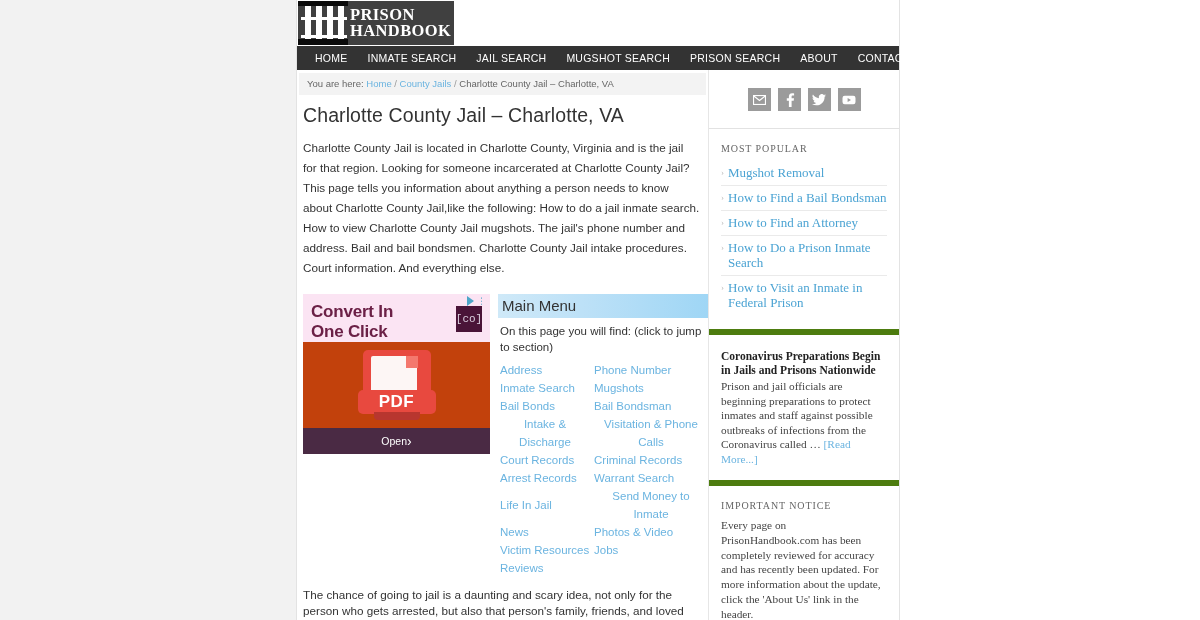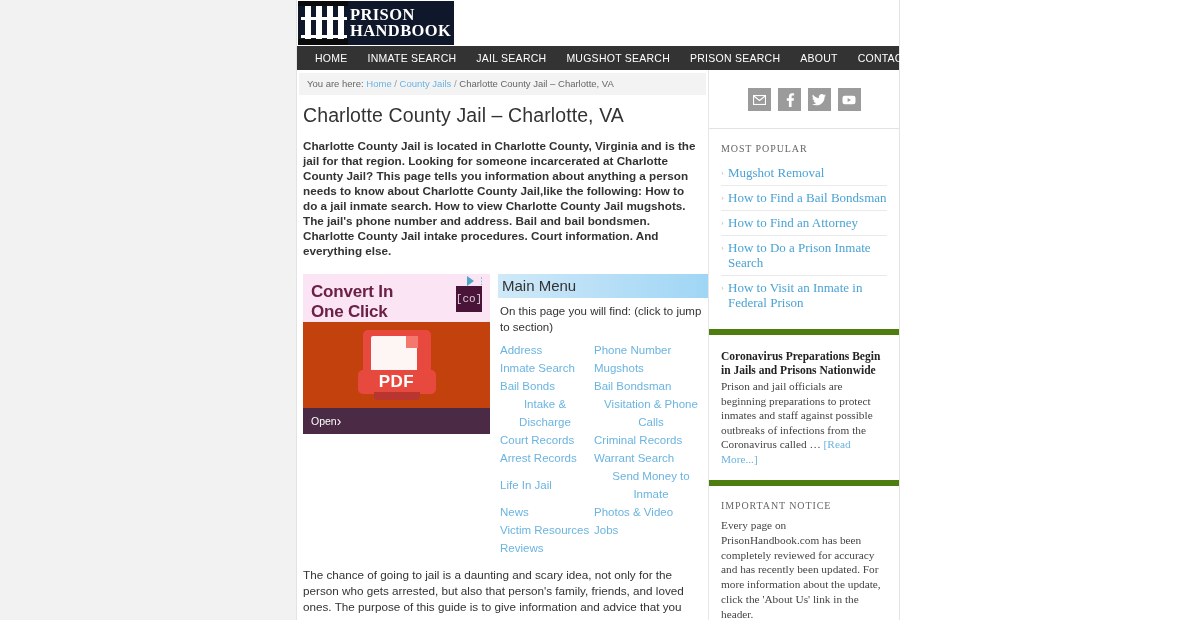--- a/index.html
+++ b/index.html
@@ -11,21 +11,21 @@
     -webkit-font-smoothing:antialiased;
   }
   .page{position:relative;width:1200px;height:620px;background:#ffffff;}
   .gutter-left{position:absolute;left:0;top:0;width:296px;height:620px;background:#f2f2f2;}
   .gutter-right{position:absolute;left:902px;top:0;width:298px;height:620px;background:#ffffff;}
 
   .site{position:absolute;left:296px;top:0;width:604px;height:620px;background:#ffffff;border-left:1px solid #e3e3e3;border-right:1px solid #e3e3e3;box-sizing:border-box;}
 
   
   .header{height:46px;background:#ffffff;position:relative;}
-  .logo{position:absolute;left:1px;top:1px;width:156px;height:44px;background:#0f172a;display:flex;align-items:center;overflow:hidden;}
+  .logo{position:absolute;left:1px;top:1px;width:156px;height:44px;background:#404040;display:flex;align-items:center;overflow:hidden;}
   .bars{position:relative;width:50px;height:44px;flex:none;}
   .bars .b{position:absolute;top:5px;width:6px;height:33px;background:#ffffff;}
   .bars .b1{left:7px}.bars .b2{left:18px}.bars .b3{left:29px}.bars .b4{left:40px}
   .bars .h1{position:absolute;left:3px;top:16px;width:46px;height:3px;background:#ffffff;}
   .bars .h2{position:absolute;left:3px;top:34px;width:46px;height:3px;background:#ffffff;}
   .bars .mask{position:absolute;left:0;top:0;width:50px;height:5px;background:#0b0b0b;}
   .bars .mask2{position:absolute;left:0;top:38px;width:50px;height:6px;background:#0b0b0b;}
   .logo-text{color:#ffffff;font-family:"Liberation Serif", serif;font-weight:bold;font-size:16.5px;line-height:16px;letter-spacing:.4px;padding-left:2px;}
   .logo-text div{white-space:nowrap;}
 
@@ -38,39 +38,39 @@
   .content{width:412px;box-sizing:border-box;border-right:1px solid #e6e6e6;min-height:550px;}
   .sidebar{width:190px;box-sizing:border-box;}
 
   
   .crumbs{background:#f3f3f3;font-size:9.5px;color:#666;padding:5px 8px 5px 8px;margin:3px 2px 0 2px;line-height:12px;}
   .crumbs a{color:#6bb4e0;text-decoration:none;}
   .crumbs .sep{color:#999;}
 
   h1.title{font-size:19.5px;font-weight:normal;color:#333;margin:9px 0 11px 6px;letter-spacing:.1px;}
 
-  p.para{font-size:11.7px;line-height:15px;color:#333;margin:0 8px 0 6px;font-weight:bold;}
+  p.para{font-size:11.7px;line-height:20px;color:#333;margin:0 8px 0 6px;}
 
   
   .midrow{display:flex;margin-top:16px;padding-left:6px;}
   .ad{width:187px;height:160px;flex:none;position:relative;background:#ffffff;overflow:hidden;}
   .ad-top{height:48px;background:#fbe4f3;position:relative;}
   .ad-head{position:absolute;left:8px;top:8px;font-size:17px;line-height:20px;color:#6b2046;font-weight:bold;letter-spacing:-.2px;}
   .adchoice{position:absolute;right:4px;top:2px;display:flex;align-items:center;gap:3px;}
   .adchoice .tri{width:0;height:0;border-left:7px solid #4da6c8;border-top:5px solid transparent;border-bottom:5px solid transparent;}
   .adchoice .dots{color:#4da6c8;font-size:9px;line-height:9px;}
   .ad-logo{position:absolute;right:8px;top:12px;width:26px;height:26px;background:#4a1438;color:#dcd0e0;font-size:11px;display:flex;align-items:center;justify-content:center;font-family:"Liberation Mono", monospace;}
   .ad-body{height:86px;background:#c2410c;position:relative;}
   .pdf{position:absolute;left:50%;top:4px;transform:translateX(-50%);width:78px;height:80px;}
   .pdf .sheet{position:absolute;left:5px;top:4px;width:68px;height:62px;background:#e8493f;border-radius:5px;}
   .pdf .inner{position:absolute;left:13px;top:10px;width:46px;height:46px;background:#fdf6f5;border-radius:2px;}
   .pdf .fold{position:absolute;left:48px;top:10px;width:12px;height:12px;background:#f4786e;}
   .pdf .band{position:absolute;left:0;top:44px;width:78px;height:24px;background:#e8493f;border-radius:5px;display:flex;align-items:center;justify-content:center;color:#ffffff;font-weight:bold;font-size:17px;letter-spacing:.5px;}
   .pdf .foot{position:absolute;left:16px;top:66px;width:46px;height:8px;background:#b8362f;border-radius:0 0 4px 4px;}
-  .ad-open{height:26px;background:#4a2a44;display:flex;align-items:center;justify-content:flex-start;padding:0 8px;color:#ffffff;font-size:10.5px;}
+  .ad-open{height:26px;background:#4a2a44;display:flex;align-items:center;justify-content:center;padding:0 8px;color:#ffffff;font-size:10.5px;}
   .ad-open .chev{font-size:14px;line-height:14px;}
 
   
   .menu{flex:1;padding-left:8px;}
   .menu h2{margin:0;font-size:15px;font-weight:normal;color:#333;padding:3px 0 4px 4px;background:linear-gradient(to right,#cfe9f8 0%,#bde1f7 40%,#9fd6f5 100%);}
   .menu .intro{font-size:11.5px;line-height:15.5px;color:#333;margin:6px 0 6px 2px;}
   .mgrid{display:grid;grid-template-columns:90px 1fr;column-gap:4px;margin-left:2px;text-align:center;}
   .mgrid a{color:#6bb4e0;font-size:11.5px;line-height:18px;text-decoration:none;display:block;padding:0 0 0 0;}
   .mgrid .cell{min-height:18px;display:flex;align-items:center;}
 

